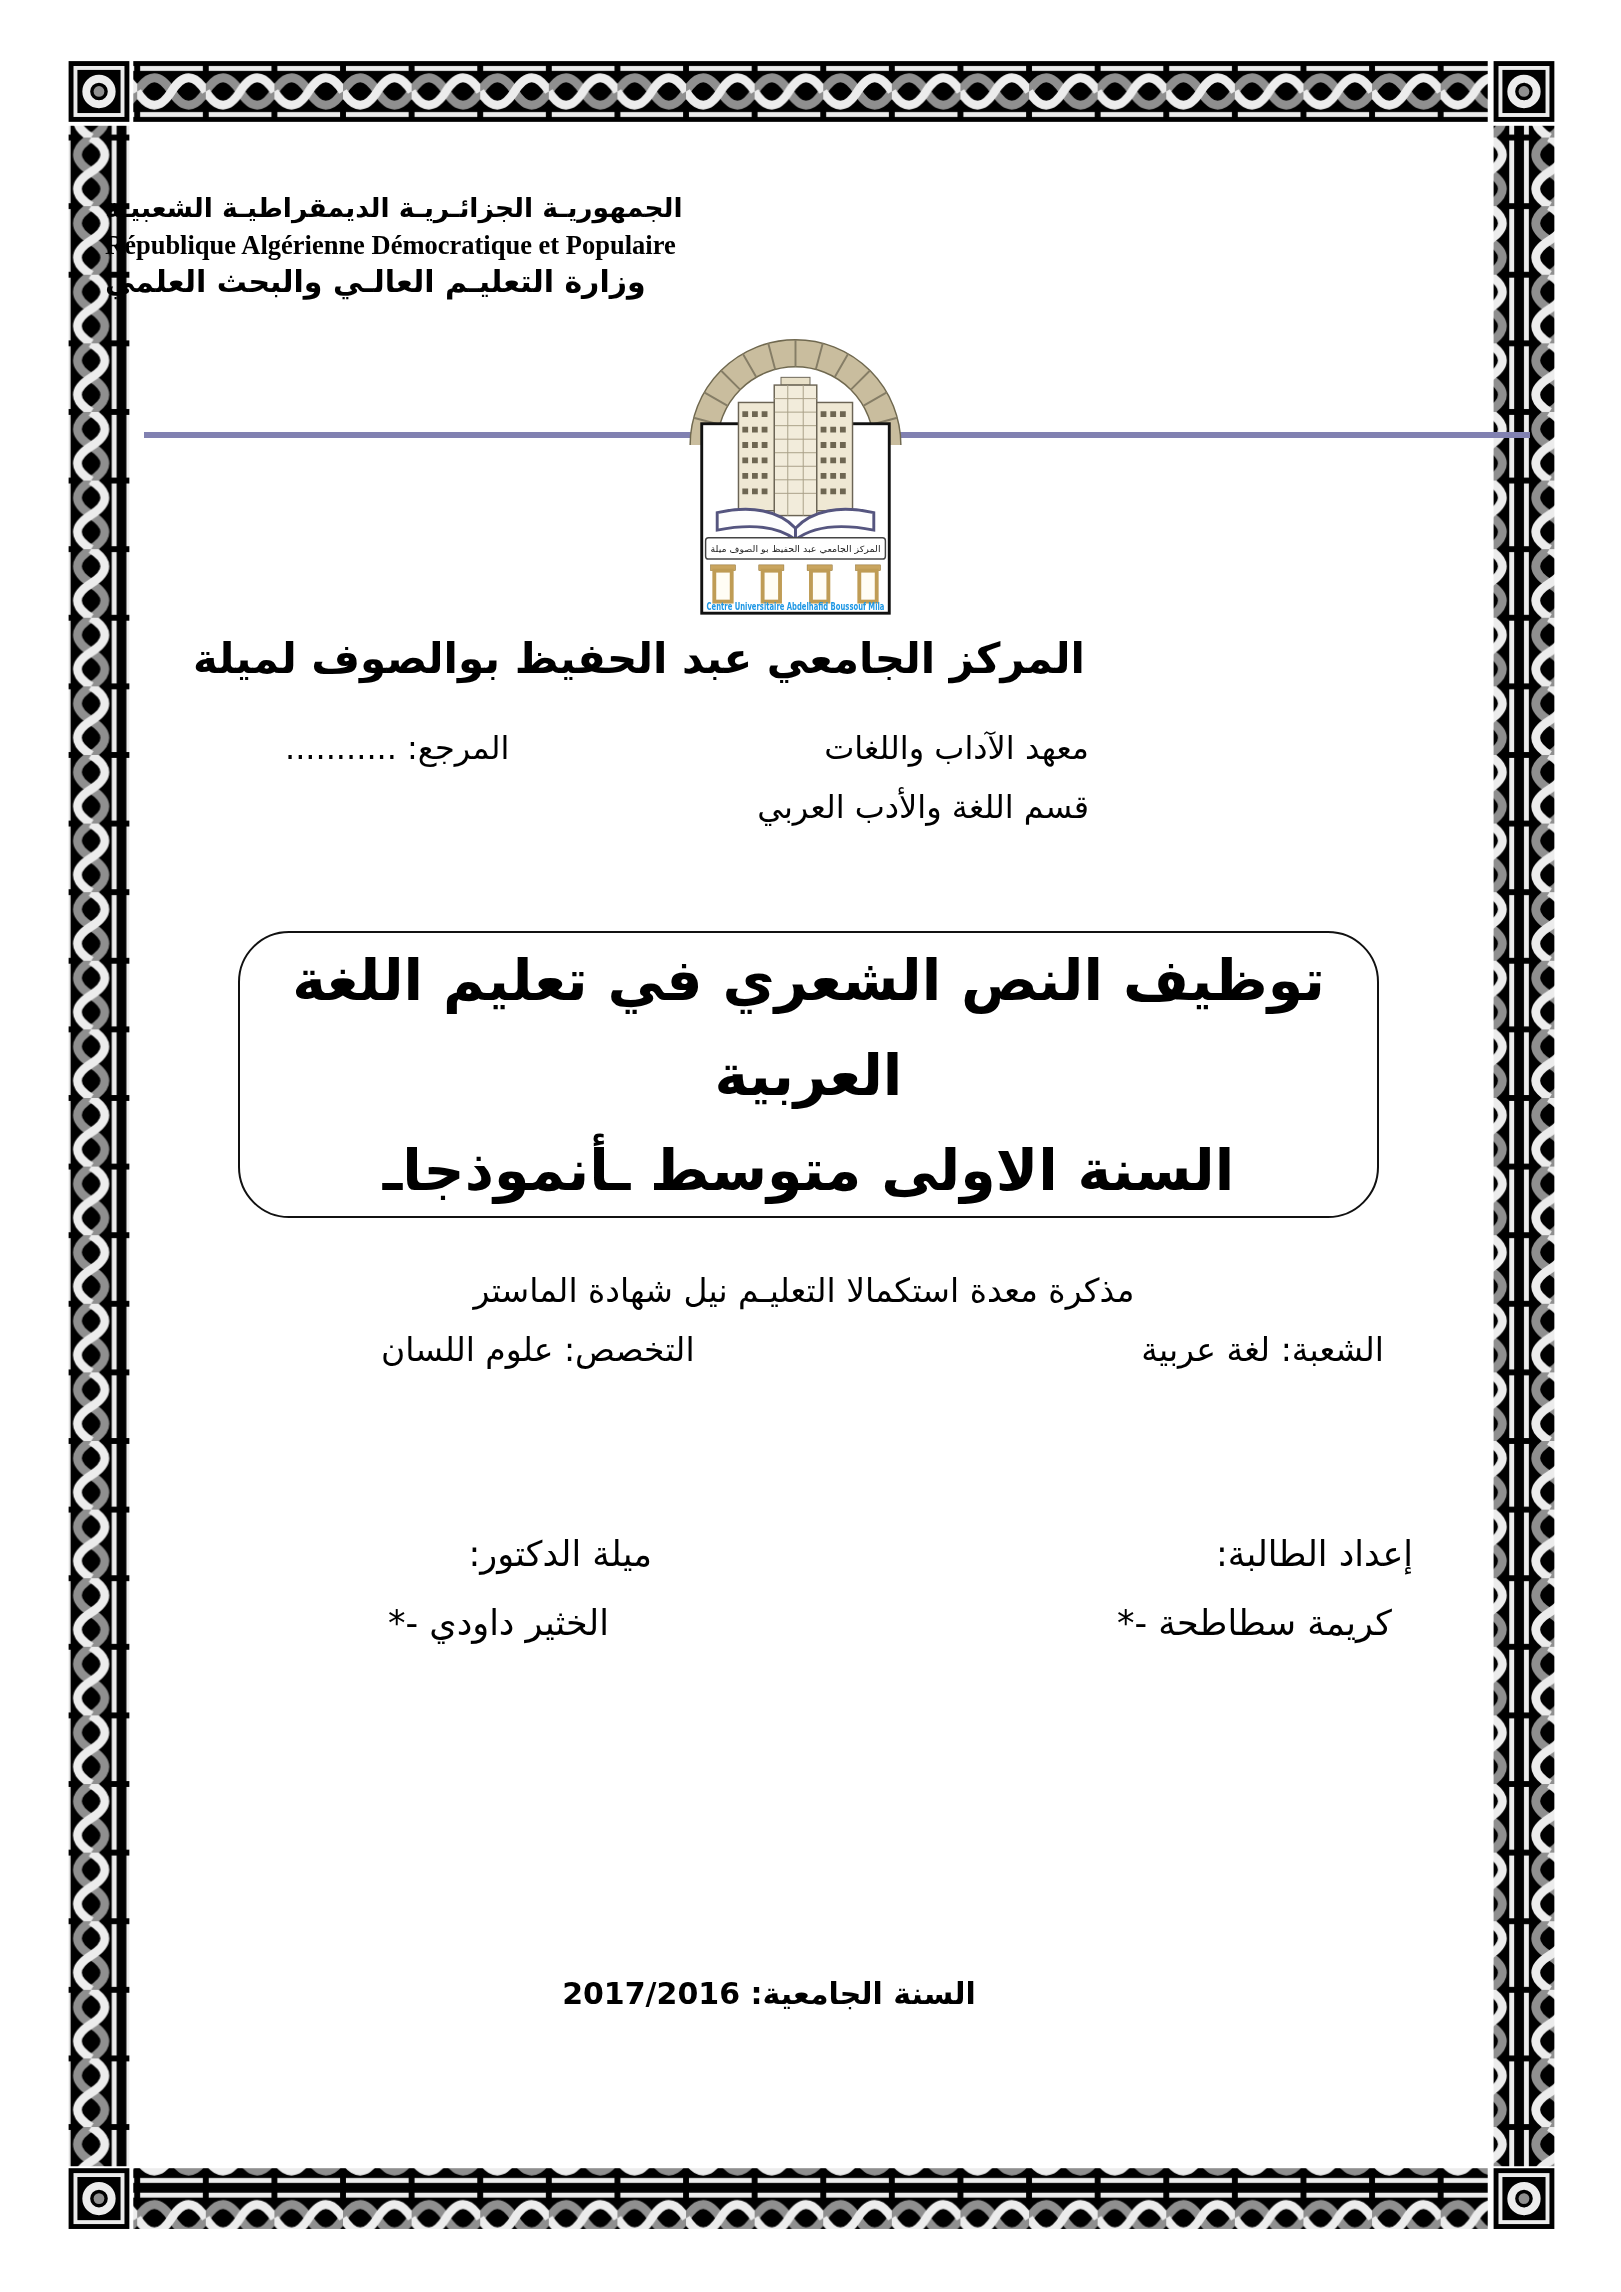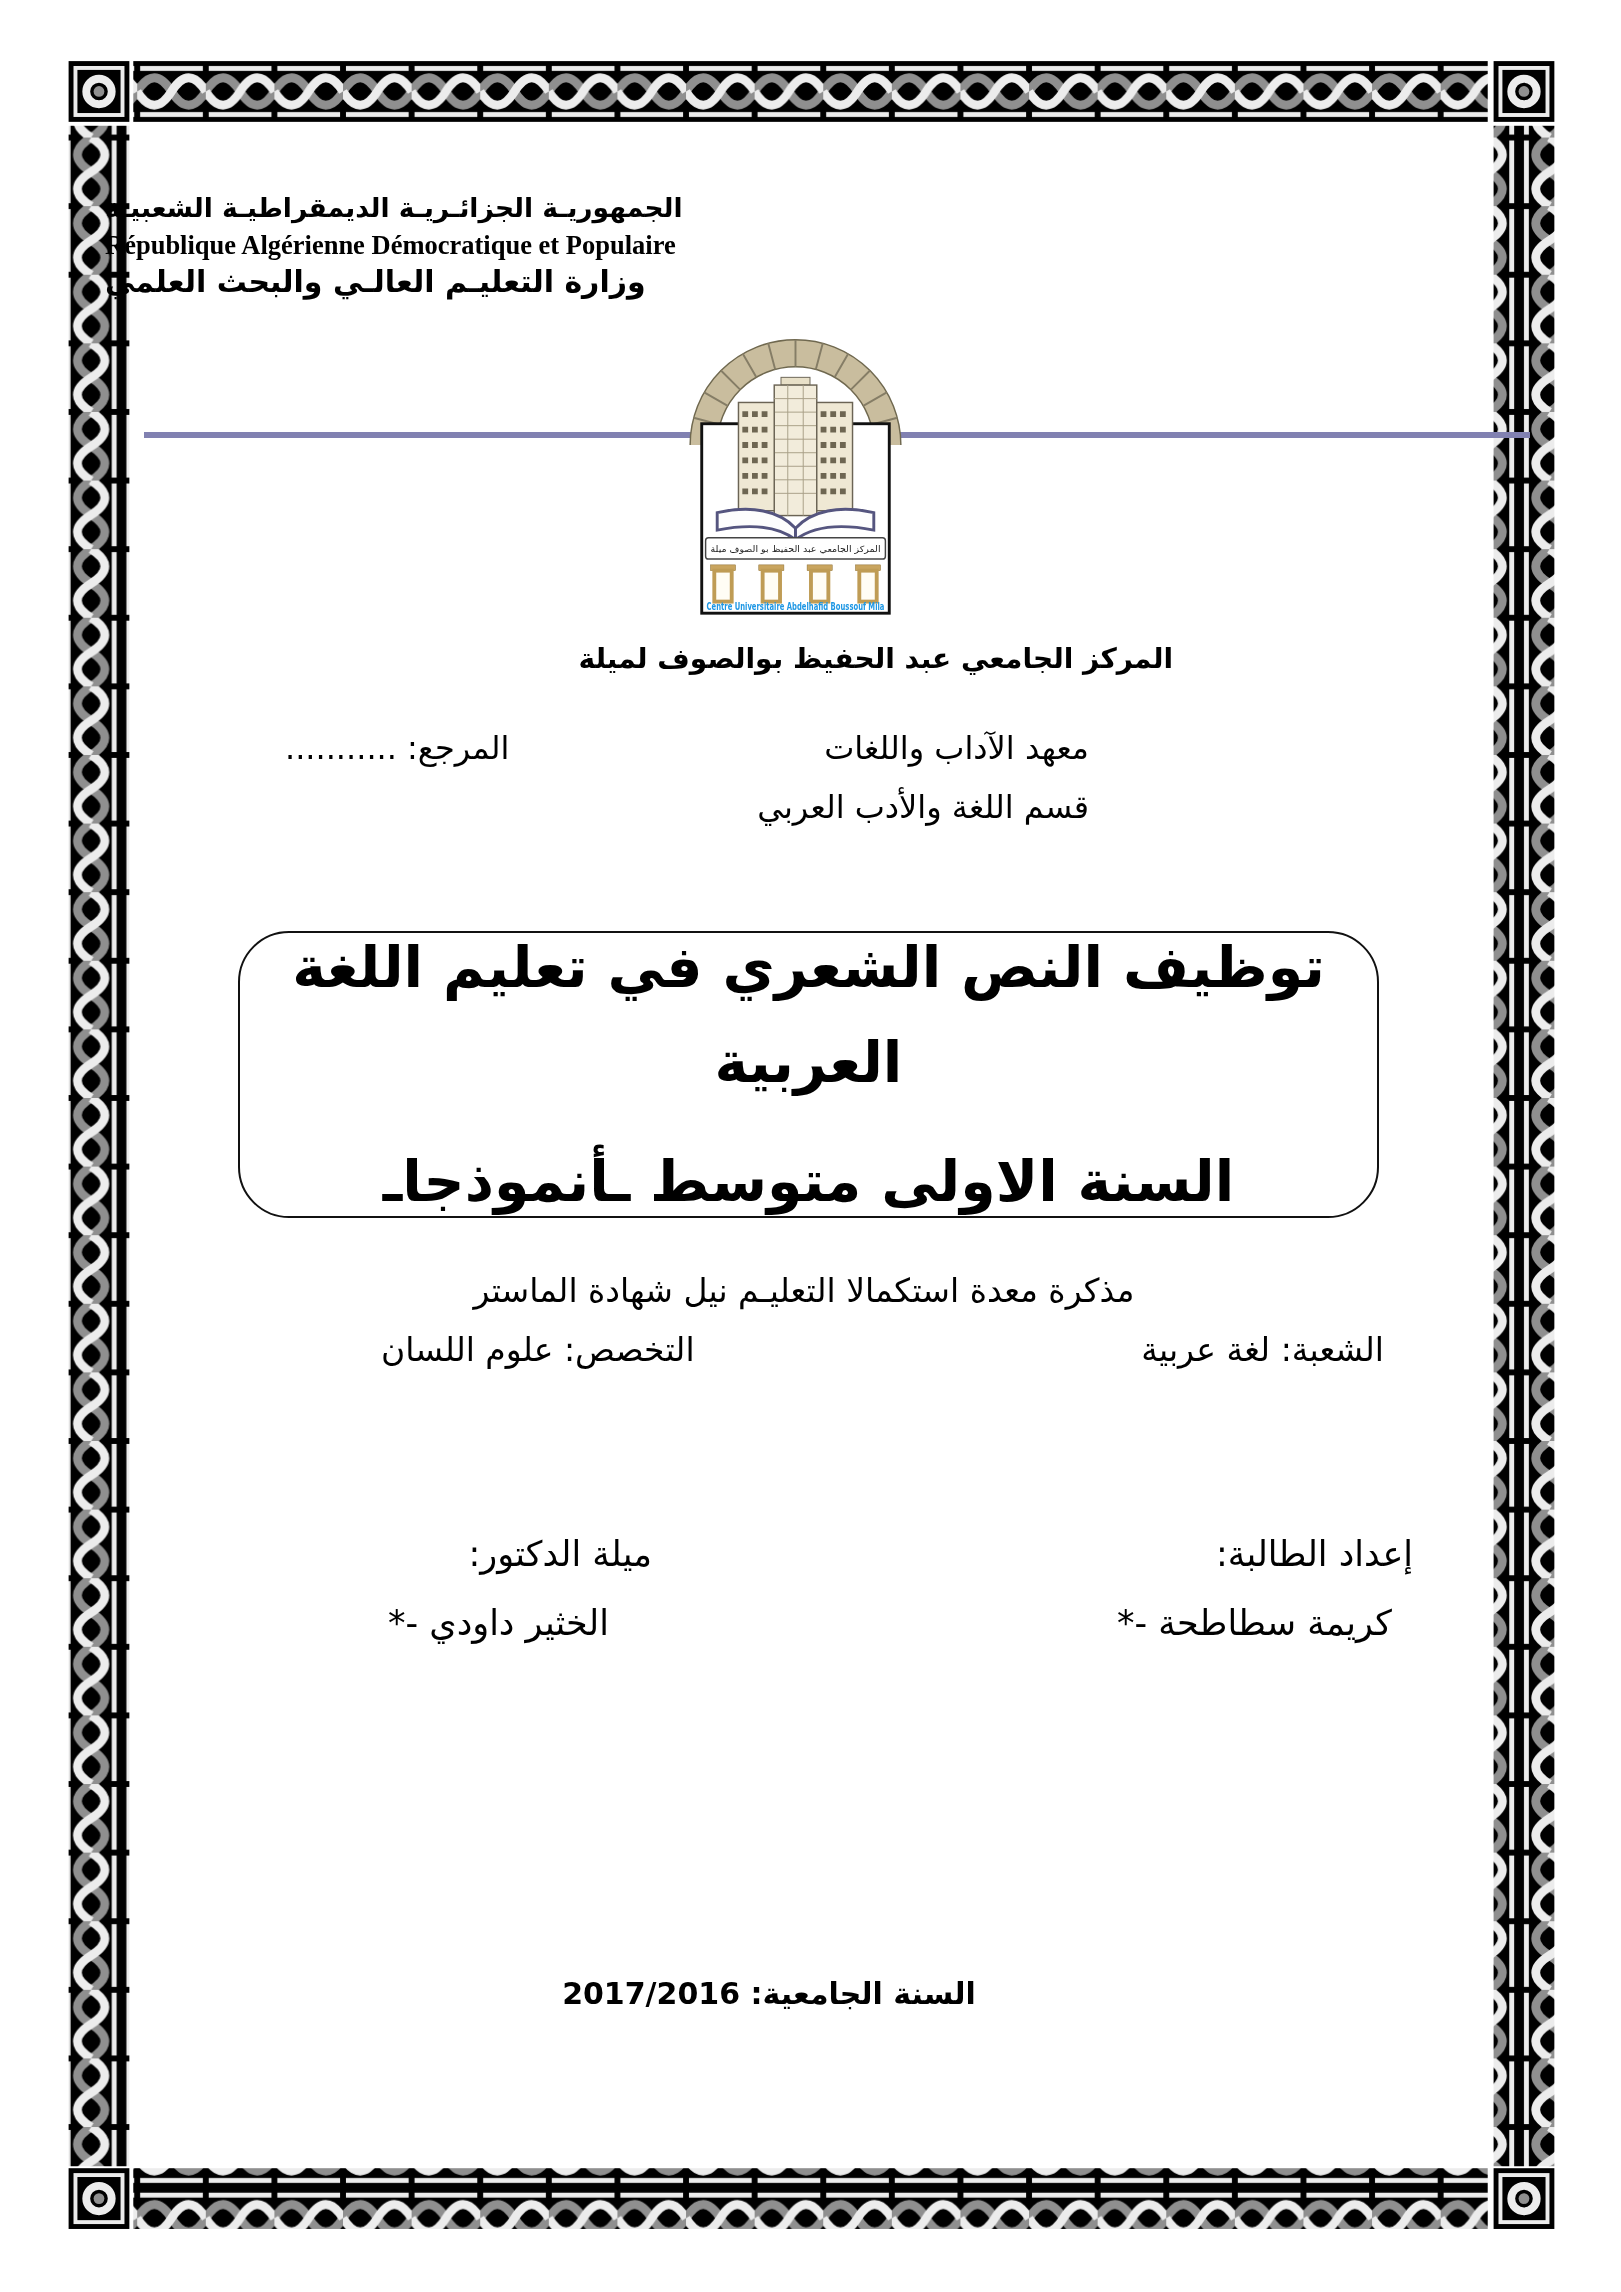--- a/index.html
+++ b/index.html
@@ -12,30 +12,30 @@
   .divider{left:144px;top:432px;width:1386px;height:5.9px;background:#8181b1;z-index:1;}
   
   .logo{left:674px;top:329px;z-index:2;}
   
   .header-block{left:105px;top:188px;width:1274px;text-align:left;z-index:3;}
   .h-ar1{font-weight:bold;font-size:26.5px;line-height:39px;direction:rtl;}
   .h-fr1{font-family:"Liberation Serif",serif;font-weight:bold;font-size:26.5px;line-height:36px;}
   .h-ar2{font-weight:bold;font-size:30px;line-height:38px;direction:rtl;}
   .h-fr2{font-family:"Liberation Serif",serif;font-weight:bold;font-size:25.5px;line-height:34px;}
   
-  .university-title{left:193px;top:631px;width:980px;text-align:right;direction:rtl;
-                    font-weight:bold;font-size:28px;line-height:55px;}
+  .university-title{left:193px;top:631px;width:980px;text-align:left;direction:rtl;
+                    font-weight:bold;font-size:42px;line-height:55px;}
   .inst-row{left:285px;top:725px;width:804px;display:flex;justify-content:space-between;
             direction:rtl;font-size:32px;line-height:47px;}
   .department{left:285px;top:784px;width:804px;direction:rtl;text-align:start;
               font-size:32px;line-height:47px;}
   
   .title-box{left:238px;top:931px;width:1141px;height:287px;border:2.9px solid #111;
-             border-radius:51px;display:flex;flex-direction:column;justify-content:center;
-             box-sizing:border-box;gap:24px;}
+             border-radius:51px;display:flex;flex-direction:column;justify-content:space-between;
+             box-sizing:border-box;}
   .box-line{direction:rtl;text-align:center;font-weight:bold;font-size:57px;line-height:95px;}
   
   .note{left:216px;top:1266px;width:1176px;text-align:center;direction:rtl;
         font-size:33px;line-height:49px;}
   .spec-row{left:381px;top:1325px;width:1003px;display:flex;justify-content:space-between;
             direction:rtl;font-size:33px;line-height:49px;}
   
   .p-label{direction:rtl;font-size:35px;line-height:51px;}
   .p-name{direction:ltr;font-size:35px;line-height:51px;text-align:right;}
   .prepared{right:208px;top:1529px;}

